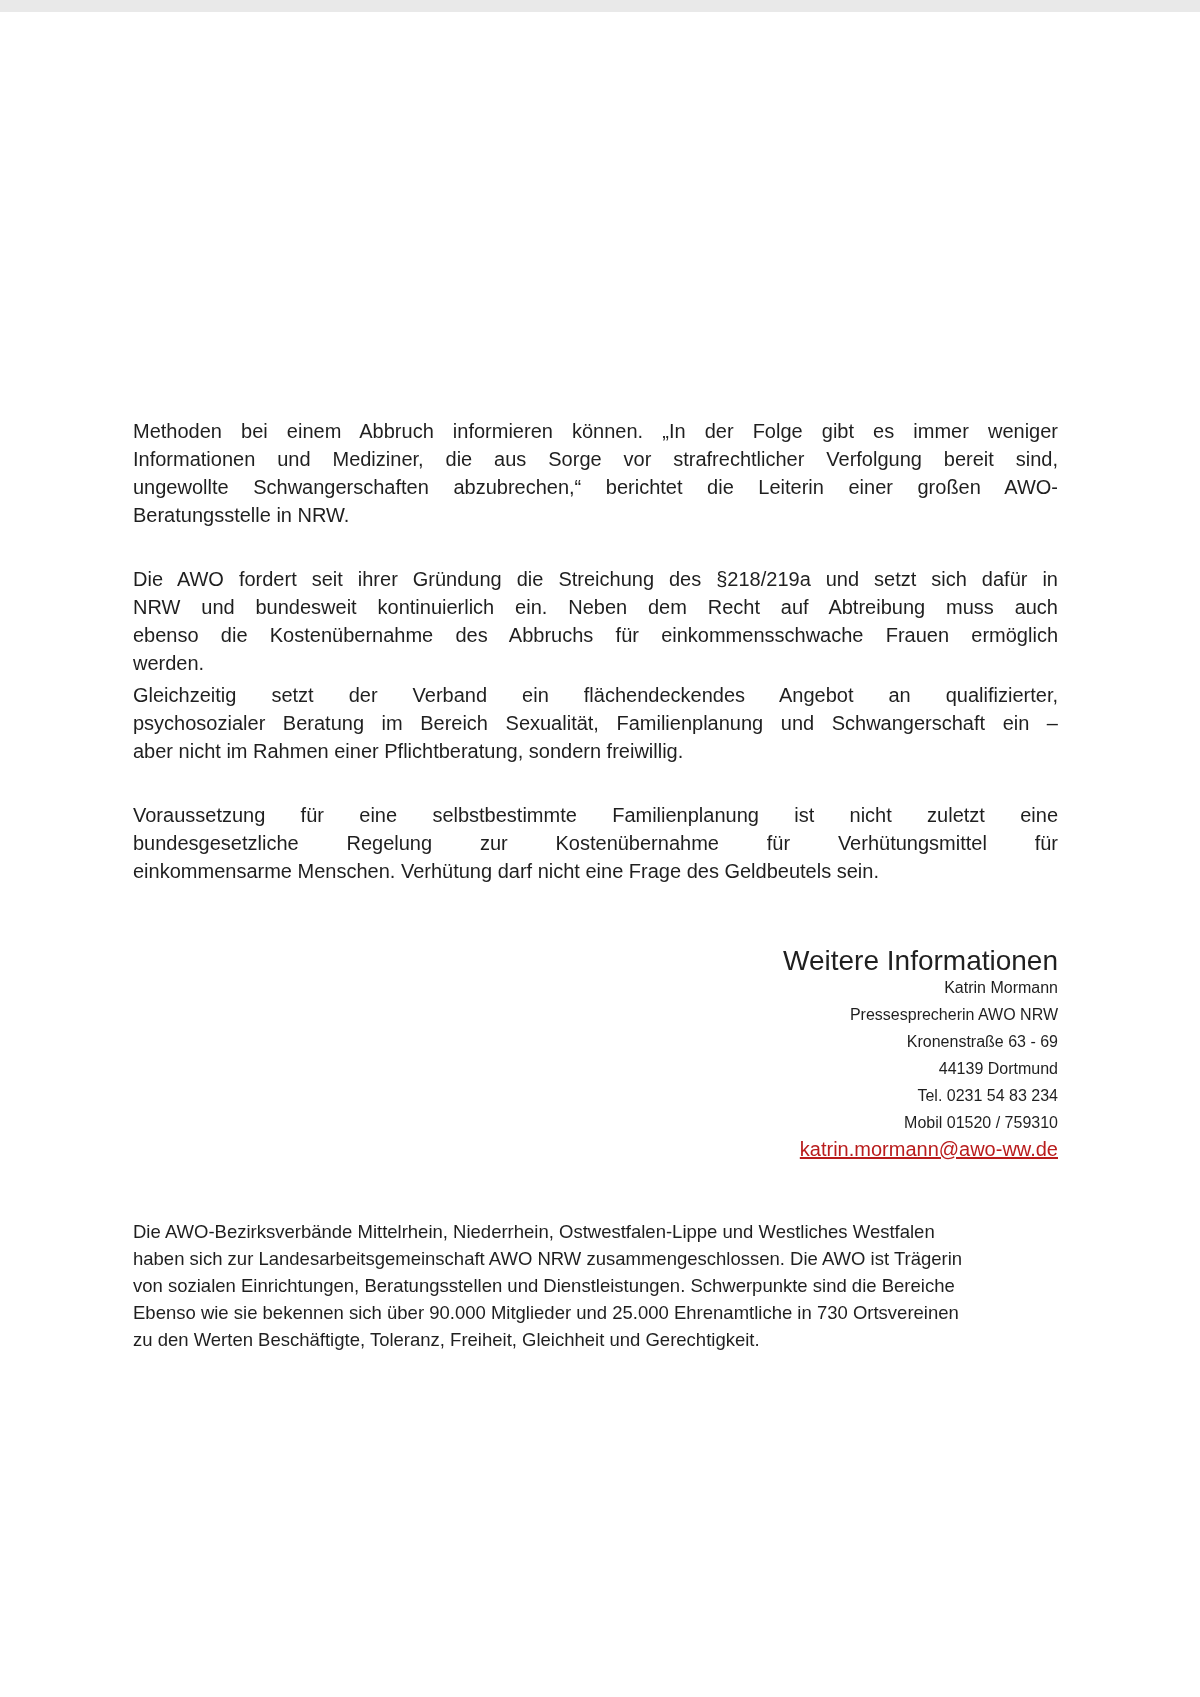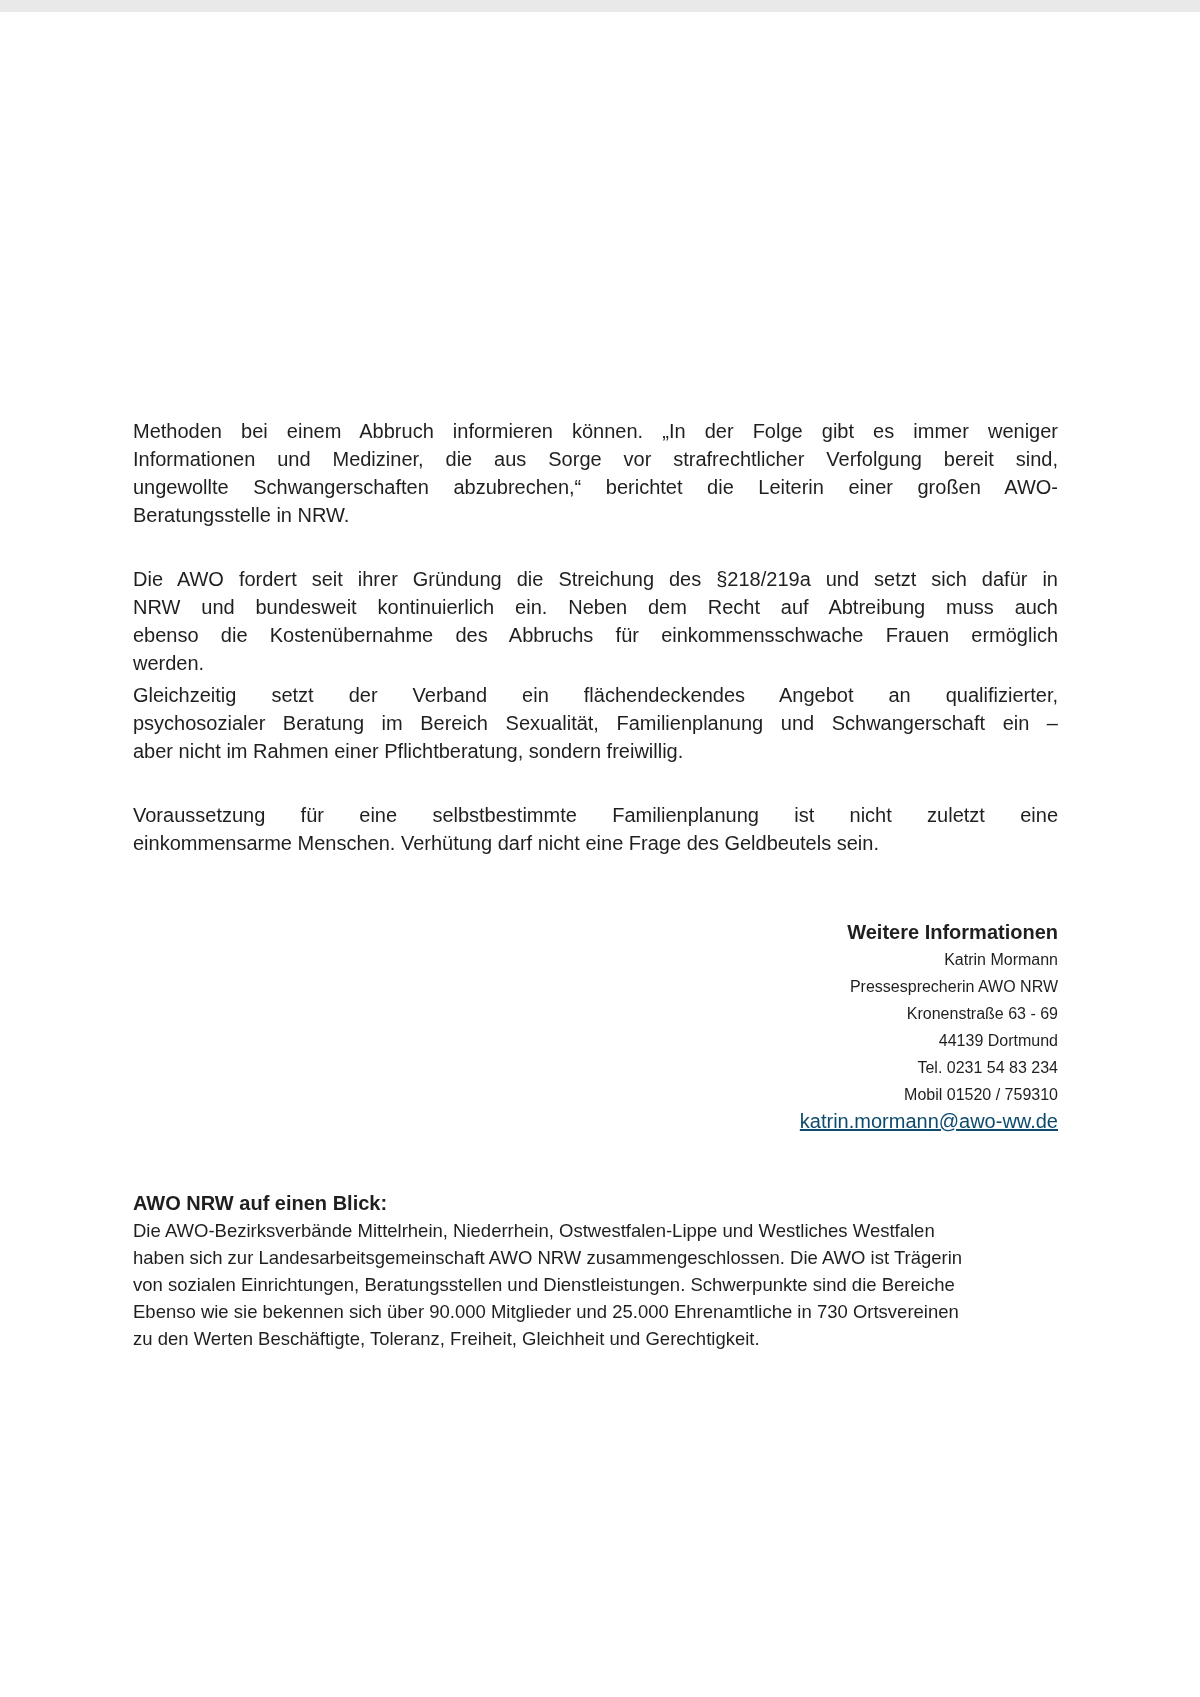--- a/index.html
+++ b/index.html
@@ -32,34 +32,34 @@
     white-space: normal;
     text-align: justify;
     text-align-last: justify;
   }
   
   .contact {
     margin-top: 62px;
     text-align: right;
   }
   .contact .heading {
-    font-weight: bold;
-    font-size: 20px;
+    font-weight: normal;
+    font-size: 28px;
     line-height: 27px;
   }
   .contact .line {
     font-size: 16px;
     line-height: 27px;
     white-space: nowrap;
   }
   .contact .email {
     display: inline-block;
     font-size: 20px;
     line-height: 27px;
-    color: #0c4a6e;
+    color: #b91c1c;
     text-decoration: underline;
     cursor: pointer;
   }
   
   .glance { margin-top: 55px; }
   .glance .heading {
     font-weight: bold;
     font-size: 20px;
     line-height: 27px;
   }
@@ -88,39 +88,39 @@
           <div class="line just">ebenso die Kostenübernahme des Abbruchs für einkommensschwache Frauen ermöglich</div>
           <div class="line">werden.</div>
         </div>
         <div class="para">
           <div class="line just">Gleichzeitig setzt der Verband ein flächendeckendes Angebot an qualifizierter,</div>
           <div class="line just">psychosozialer Beratung im Bereich Sexualität, Familienplanung und Schwangerschaft ein –</div>
           <div class="line">aber nicht im Rahmen einer Pflichtberatung, sondern freiwillig.</div>
         </div>
         <div class="para">
           <div class="line just">Voraussetzung für eine selbstbestimmte Familienplanung ist nicht zuletzt eine</div>
+          <div class="line just">bundesgesetzliche Regelung zur Kostenübernahme für Verhütungsmittel für</div>
           <div class="line">einkommensarme Menschen. Verhütung darf nicht eine Frage des Geldbeutels sein.</div>
         </div>
       </section>
 
     <section class="contact">
       <div class="heading">Weitere Informationen</div>
       <div>
           <div class="line">Katrin Mormann</div>
           <div class="line">Pressesprecherin AWO NRW</div>
           <div class="line">Kronenstraße 63 - 69</div>
           <div class="line">44139 Dortmund</div>
           <div class="line">Tel. 0231 54 83 234</div>
           <div class="line">Mobil 01520 / 759310</div>
         </div>
       <a class="email">katrin.mormann@awo-ww.de</a>
     </section>
 
     <section class="glance">
-      <div class="heading">AWO NRW auf einen Blick:</div>
       <div>
           <div class="line">Die AWO-Bezirksverbände Mittelrhein, Niederrhein, Ostwestfalen-Lippe und Westliches Westfalen</div>
           <div class="line">haben sich zur Landesarbeitsgemeinschaft AWO NRW zusammengeschlossen. Die AWO ist Trägerin</div>
           <div class="line">von sozialen Einrichtungen, Beratungsstellen und Dienstleistungen. Schwerpunkte sind die Bereiche</div>
           <div class="line">Ebenso wie sie bekennen sich über 90.000 Mitglieder und 25.000 Ehrenamtliche in 730 Ortsvereinen</div>
           <div class="line">zu den Werten Beschäftigte, Toleranz, Freiheit, Gleichheit und Gerechtigkeit.</div>
         </div>
     </section>
 
   </div>

